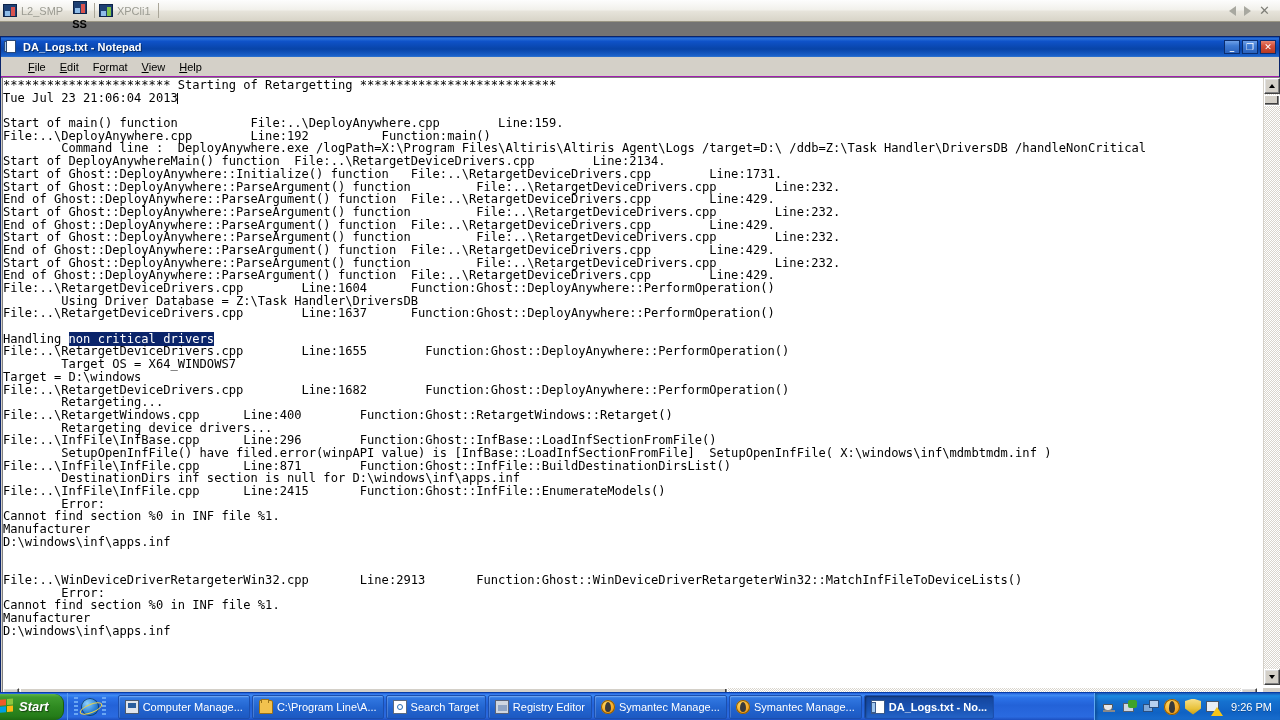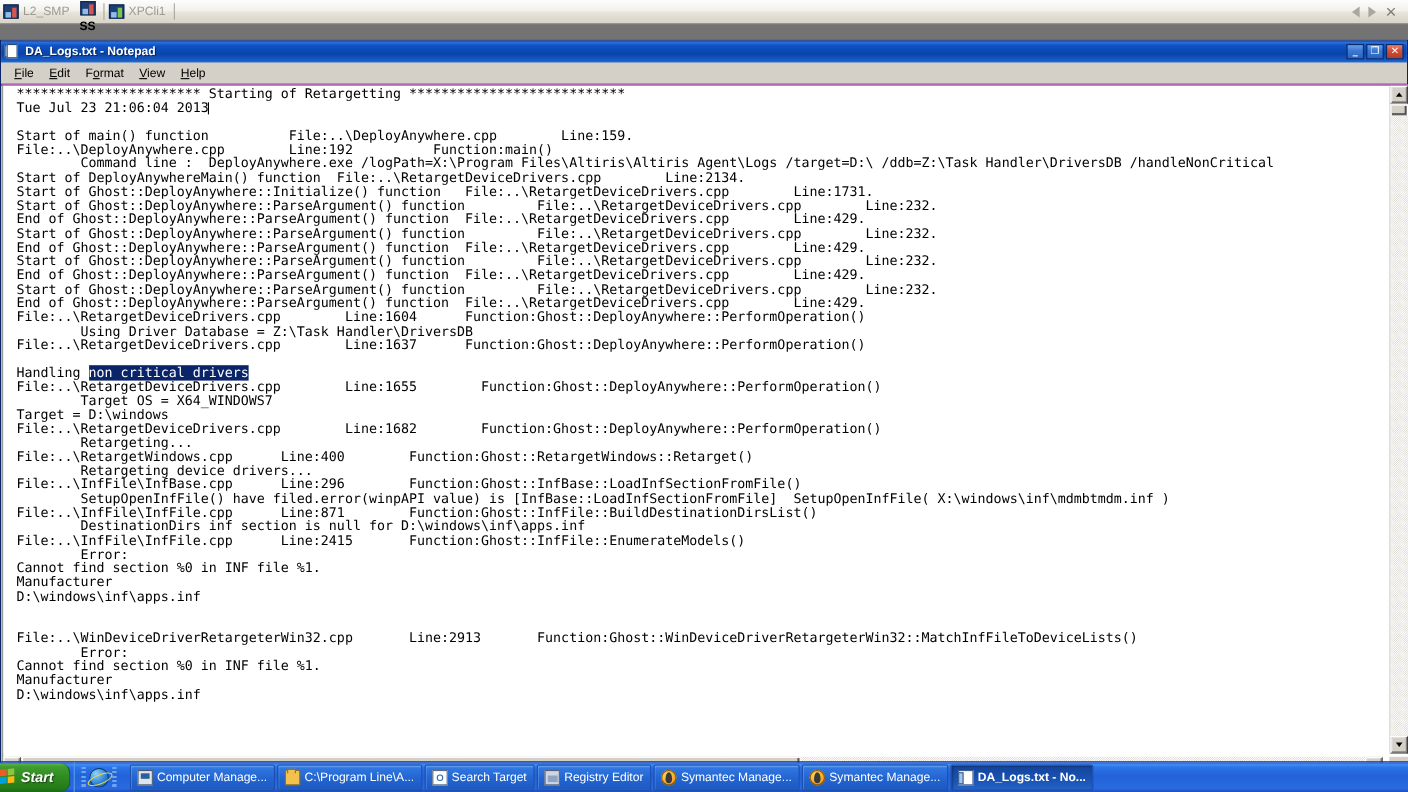--- a/index.html
+++ b/index.html
@@ -104,21 +104,21 @@
     display: flex; align-items: center; justify-content: center;
     font-family: "DejaVu Sans", sans-serif;
     line-height: 1;
   }
   .tbtn.close { background: linear-gradient(to bottom, #e8846e 0%, #d4503a 40%, #b63a22 100%); }
 
   
   #menubar {
     height: 19px; background: #d4d0c8;
     display: flex; align-items: center;
-    padding-left: 5px;
+    padding-left: 20px;
     font-size: 11px; color: #000;
     border-bottom: 2px solid #a21caf;
   }
   .menu-item { padding: 1px 7px; cursor: default; }
   .menu-item u { text-decoration: underline; }
 
   
   #textwrap {
     position: absolute; left: 1px; top: 40px;
     width: 1278px; height: 628px;
@@ -126,21 +126,21 @@
     border: 1px solid #808080;
     border-right: none; border-bottom: none;
     box-sizing: border-box;
     overflow: hidden;
   }
   #textarea {
     position: absolute; left: 0; top: 0;
     width: 1254px; height: 607px;
     overflow: hidden;
     background: #ffffff;
-    padding: 1px 0 0 12px;
+    padding: 1px 0 0 0;
     box-sizing: border-box;
   }
   #lines {
     font-family: "DejaVu Sans Mono", "Liberation Mono", monospace;
     font-size: 12.1px;
     line-height: 12.7px;
     color: #000;
     white-space: pre;
     letter-spacing: 0px;
   }
@@ -453,15 +453,24 @@
       <div class="task-btn">
         <span class="task-ico ico-symantec"></span>
         <span class="task-label">Symantec Manage...</span>
       </div>
       <div class="task-btn active">
         <span class="task-ico ico-notepad"></span>
         <span class="task-label">DA_Logs.txt - No...</span>
       </div>
     </div>
 
+    <div id="tray">
+      <span class="tray-ico ti-cup"></span>
+      <span class="tray-ico ti-green"></span>
+      <span class="tray-ico ti-net"></span>
+      <span class="tray-ico ti-sym"></span>
+      <span class="tray-ico ti-shield"></span>
+      <span class="tray-ico ti-vpn"></span>
+      <span id="tray-clock">9:26 PM</span>
+    </div>
   </div>
 
 </div>
 
 </body></html>

